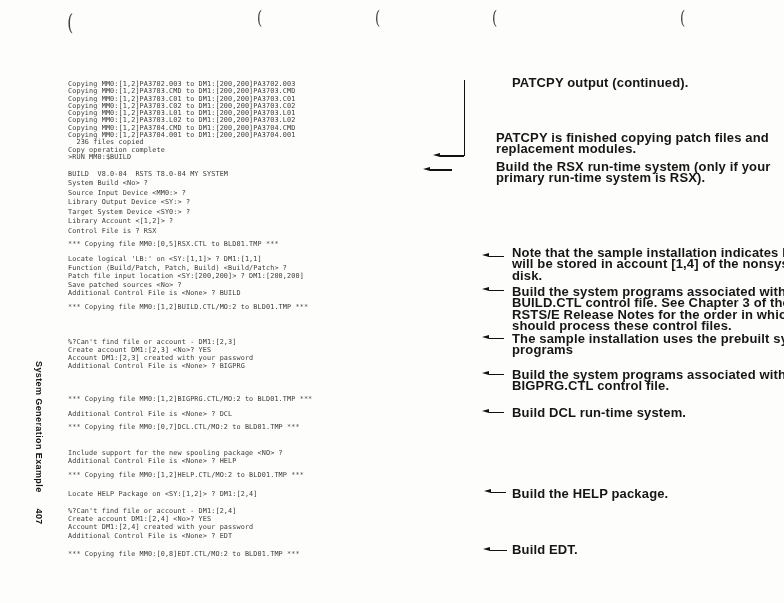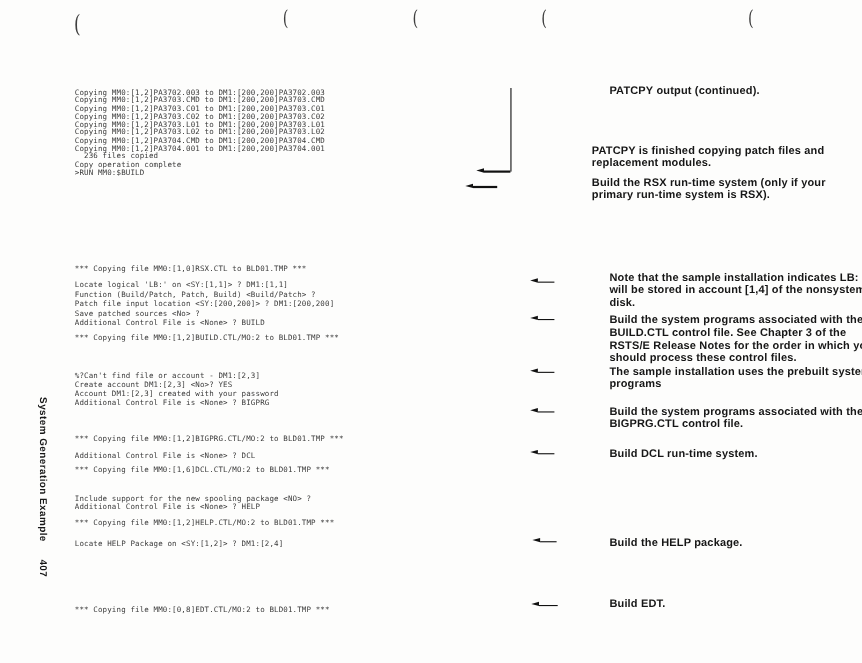--- a/index.html
+++ b/index.html
@@ -17,27 +17,26 @@
     font-family:"DejaVu Sans Mono",monospace;
     font-size:6.8px;
     letter-spacing:0.12px;
     color:#3a3a3a;
     white-space:pre;
   }
   
   .note{
     position:absolute;
     font-family:"Liberation Sans",sans-serif;
-    font-size:10px;
+    font-size:13px;
     font-weight:600;
     letter-spacing:0.15px;
     line-height:11.3px;
     color:#161616;
     white-space:pre;
-    margin-left:42px;
   }
   
   .shaft{position:absolute;background:#111;height:1.4px;}
   .vline{position:absolute;background:#111;width:1.3px;}
   .head{
     position:absolute;width:0;height:0;
     border-right:7px solid #111;
     border-top:2.9px solid transparent;
     border-bottom:2.9px solid transparent;
   }
@@ -82,38 +81,49 @@
 Copying MM0:[1,2]PA3703.CMD to DM1:[200,200]PA3703.CMD
 Copying MM0:[1,2]PA3703.C01 to DM1:[200,200]PA3703.C01
 Copying MM0:[1,2]PA3703.C02 to DM1:[200,200]PA3703.C02
 Copying MM0:[1,2]PA3703.L01 to DM1:[200,200]PA3703.L01
 Copying MM0:[1,2]PA3703.L02 to DM1:[200,200]PA3703.L02
 Copying MM0:[1,2]PA3704.CMD to DM1:[200,200]PA3704.CMD
 Copying MM0:[1,2]PA3704.001 to DM1:[200,200]PA3704.001
   236 files copied
 Copy operation complete
 &gt;RUN MM0:$BUILD</pre>
-  <pre class="tb" style="left:68px;top:240px;">*** Copying file MM0:[1,0]RSX.CTL to BLD01.TMP ***</pre>
+  <pre class="tb" style="left:68px;top:170px;line-height:9.45px;">BUILD  V8.0-04  RSTS T8.0-04 MY SYSTEM
+System Build &lt;No&gt; ?
+Source Input Device &lt;MM0:&gt; ?
+Library Output Device &lt;SY:&gt; ?
+Target System Device &lt;SY0:&gt; ?
+Library Account &lt;[1,2]&gt; ?
+Control File is ? RSX</pre>
+  <pre class="tb" style="left:68px;top:240px;">*** Copying file MM0:[0,5]RSX.CTL to BLD01.TMP ***</pre>
   <pre class="tb" style="left:68px;top:255px;line-height:8.6px;">Locate logical 'LB:' on &lt;SY:[1,1]&gt; ? DM1:[1,1]
 Function (Build/Patch, Patch, Build) &lt;Build/Patch&gt; ?
 Patch file input location &lt;SY:[200,200]&gt; ? DM1:[200,200]
 Save patched sources &lt;No&gt; ?
 Additional Control File is &lt;None&gt; ? BUILD</pre>
   <pre class="tb" style="left:68px;top:303px;">*** Copying file MM0:[1,2]BUILD.CTL/MO:2 to BLD01.TMP ***</pre>
   <pre class="tb" style="left:68px;top:339px;line-height:7.9px;">%?Can't find file or account - DM1:[2,3]
 Create account DM1:[2,3] &lt;No&gt;? YES
 Account DM1:[2,3] created with your password
 Additional Control File is &lt;None&gt; ? BIGPRG</pre>
   <pre class="tb" style="left:68px;top:395px;">*** Copying file MM0:[1,2]BIGPRG.CTL/MO:2 to BLD01.TMP ***</pre>
   <pre class="tb" style="left:68px;top:410px;">Additional Control File is &lt;None&gt; ? DCL</pre>
-  <pre class="tb" style="left:68px;top:423px;">*** Copying file MM0:[1,6]DCL.CTL/MO:2 to BLD01.TMP ***</pre>
+  <pre class="tb" style="left:68px;top:423px;">*** Copying file MM0:[0,7]DCL.CTL/MO:2 to BLD01.TMP ***</pre>
   <pre class="tb" style="left:68px;top:449px;line-height:8.1px;">Include support for the new spooling package &lt;NO&gt; ?
 Additional Control File is &lt;None&gt; ? HELP</pre>
   <pre class="tb" style="left:68px;top:471px;">*** Copying file MM0:[1,2]HELP.CTL/MO:2 to BLD01.TMP ***</pre>
   <pre class="tb" style="left:68px;top:490px;">Locate HELP Package on &lt;SY:[1,2]&gt; ? DM1:[2,4]</pre>
+  <pre class="tb" style="left:68px;top:507px;line-height:8.2px;">%?Can't find file or account - DM1:[2,4]
+Create account DM1:[2,4] &lt;No&gt;? YES
+Account DM1:[2,4] created with your password
+Additional Control File is &lt;None&gt; ? EDT</pre>
   <pre class="tb" style="left:68px;top:550px;">*** Copying file MM0:[0,8]EDT.CTL/MO:2 to BLD01.TMP ***</pre>
 
   <div class="note" style="left:512px;top:77px;">PATCPY output (continued).</div>
   <div class="note" style="left:496px;top:161px;">Build the RSX run-time system (only if your
 primary run-time system is RSX).</div>
   <div class="note" style="left:496px;top:132px;">PATCPY is finished copying patch files and
 replacement modules.</div>
   <div class="note" style="left:512px;top:247px;">Note that the sample installation indicates LB:
 will be stored in account [1,4] of the nonsystem
 disk.</div>

